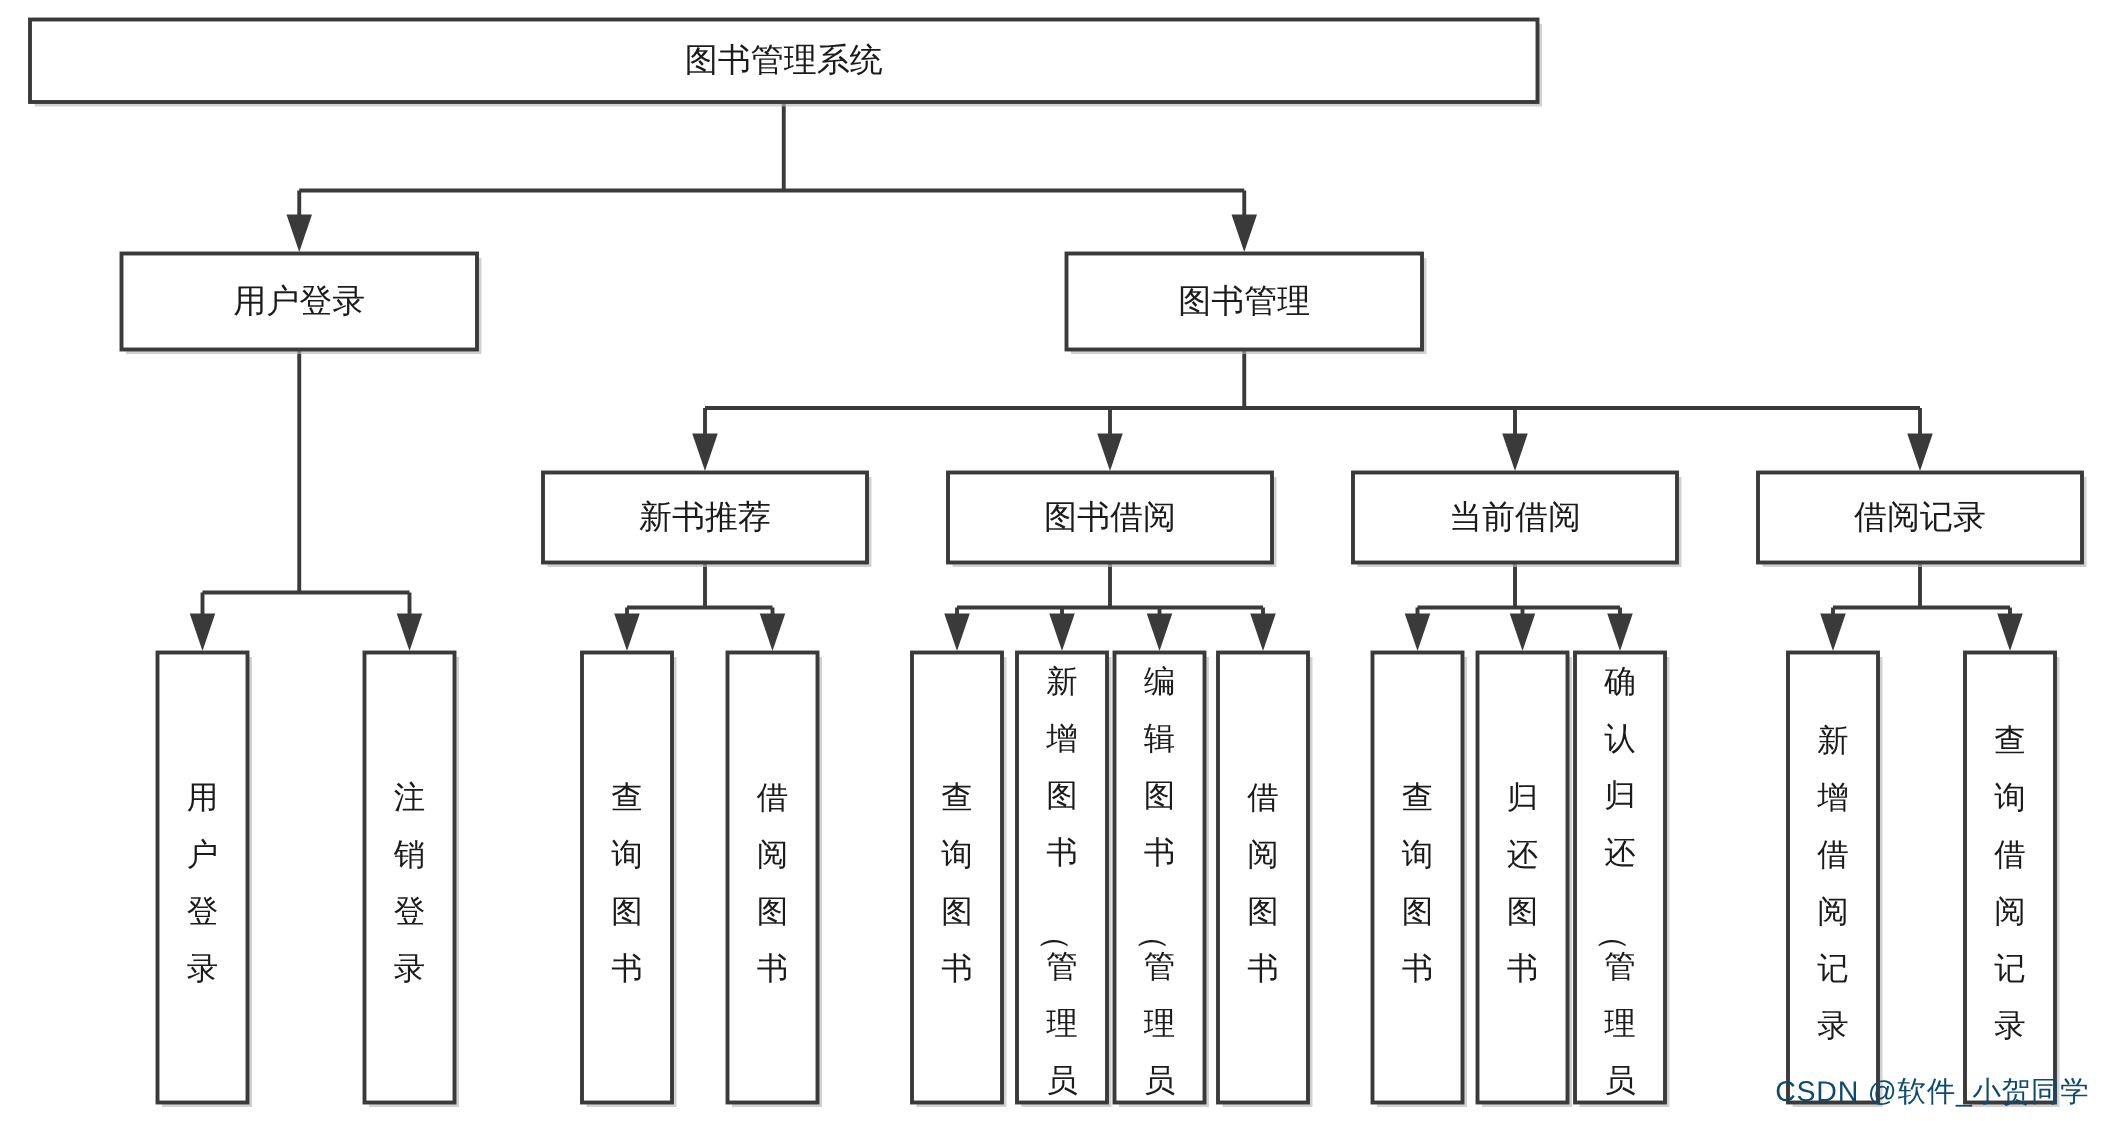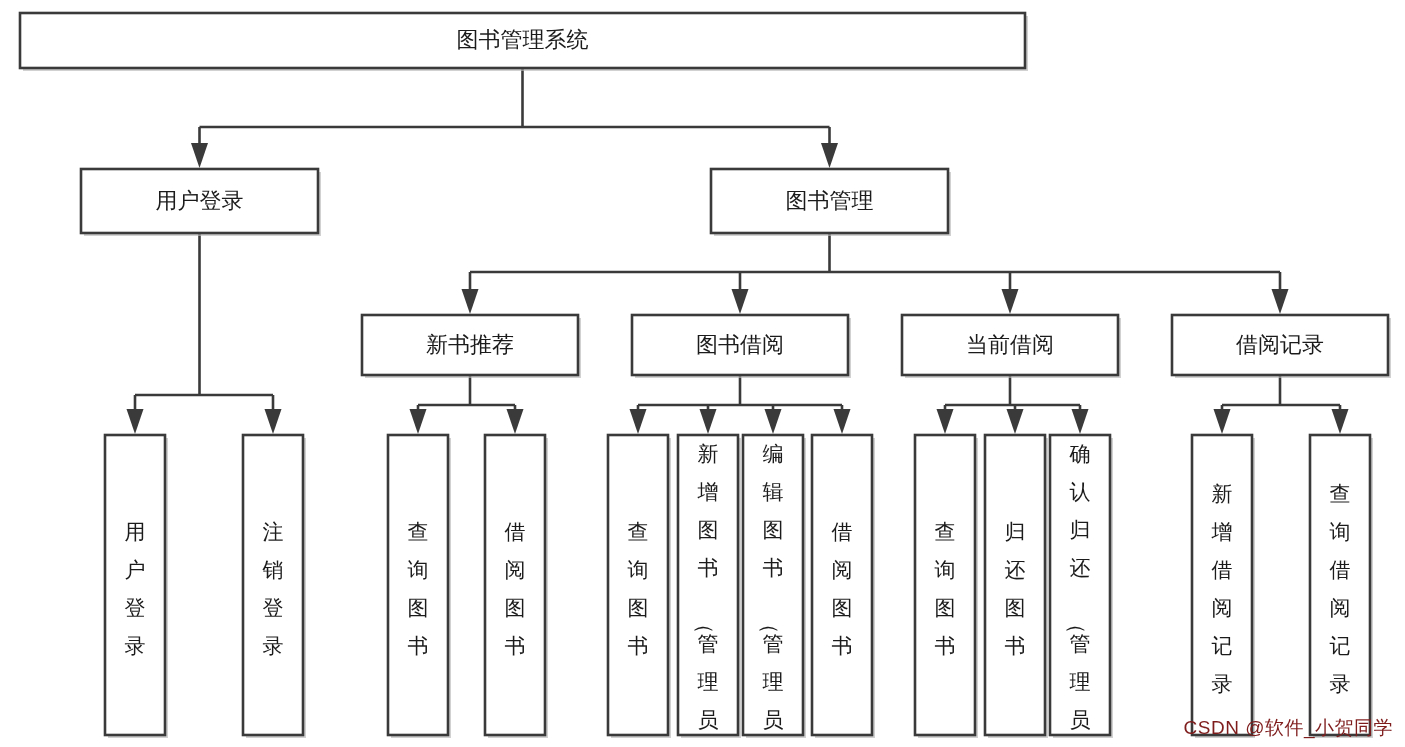--- a/index.html
+++ b/index.html
@@ -57,21 +57,21 @@
   }
   .arrow-head {
     fill: #3a3a3a;
   }
   .watermark {
     position: absolute;
     right: 12px;
     bottom: 6px;
     font-family: "Liberation Sans", "DejaVu Sans", sans-serif;
     font-size: 19px;
-    color: #7f1d1d;
+    color: #0c4a6e;
     letter-spacing: 0.5px;
     white-space: nowrap;
     user-select: none;
   }
 </style>
 </head>
 <body>
 
 <div id="diagram-root">
   <svg class="diagram-canvas" viewBox="0 0 1405 747" xmlns="http://www.w3.org/2000/svg">

